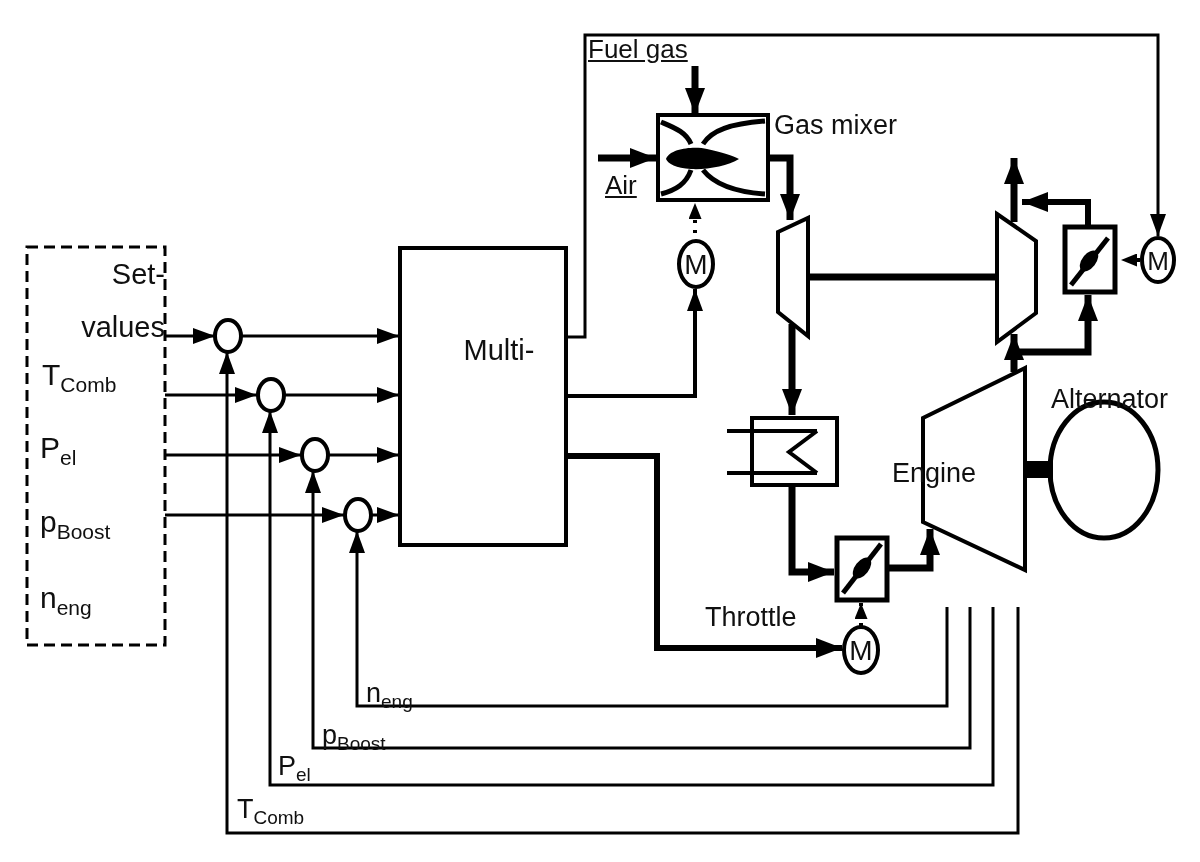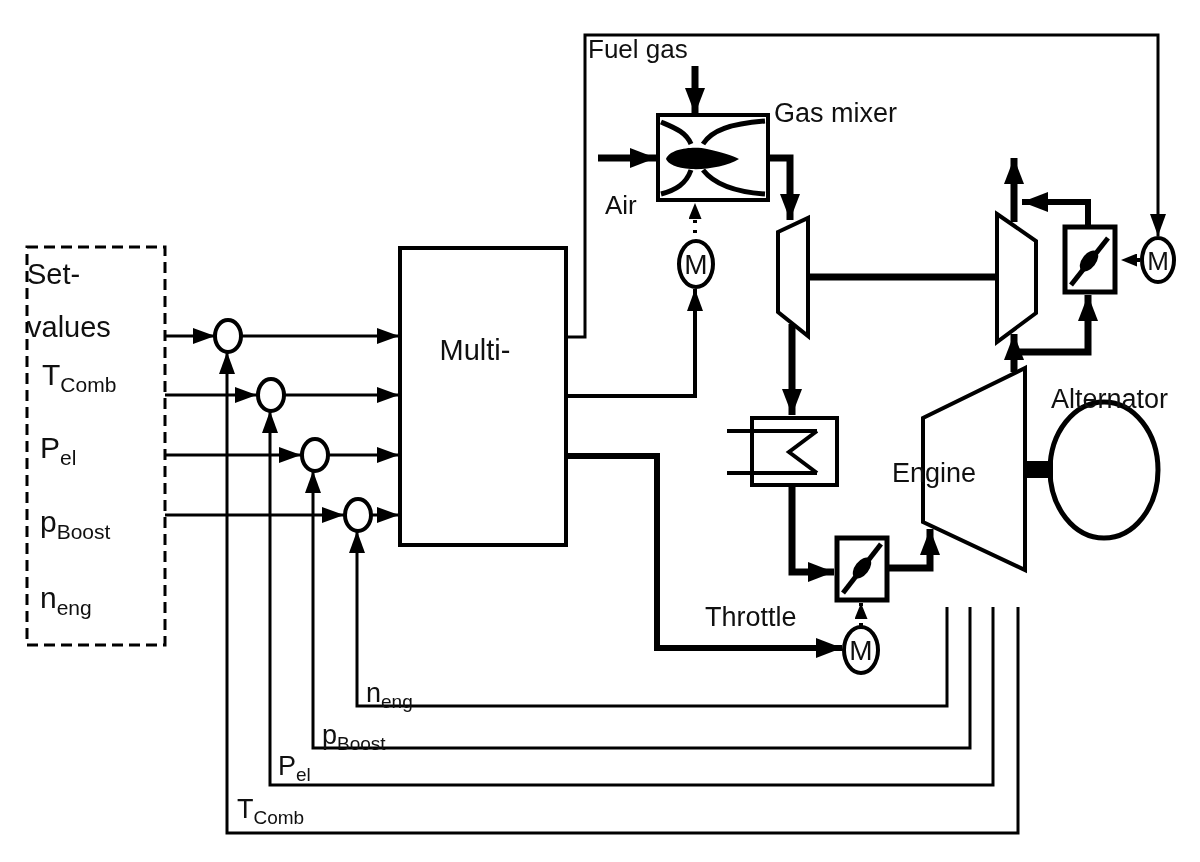--- a/index.html
+++ b/index.html
@@ -1,25 +1,25 @@
 <!DOCTYPE html>
 <html><head>
 <meta charset="utf-8">
 <style>
   html,body{margin:0;padding:0;background:#ffffff;}
   .canvas{position:relative;width:1200px;height:862px;background:#ffffff;overflow:hidden;
           font-family:"Liberation Sans","DejaVu Sans",sans-serif;}
   .canvas svg{position:absolute;left:0;top:0;}
   .lbl{position:absolute;color:#101010;white-space:nowrap;line-height:1.05;}
-  .f26{font-size:26px;} .f27{font-size:27px;} .f29{font-size:29px;} .f30{font-size:30px;}
+  .f26{font-size:26px;text-decoration:underline;} .f27{font-size:27px;} .f29{font-size:29px;} .f30{font-size:30px;}
   .sub{font-size:21px;vertical-align:-7px;}
   .fb{font-size:27px;}
   .fb .sub{font-size:19px;vertical-align:-6px;}
-  .setttl{left:27px;width:138px;text-align:left;}
-  .ctrltxt{left:392px;top:327px;width:166px;text-align:center;font-size:29px;line-height:47px;color:#101010;position:absolute;}
+  .setttl{left:27px;width:138px;text-align:right;}
+  .ctrltxt{left:416px;top:327px;width:166px;text-align:center;font-size:29px;line-height:47px;color:#101010;position:absolute;}
 </style>
 </head>
 <body>
 
 <div class="canvas">
 
 <svg width="1200" height="862" viewBox="0 0 1200 862">
   <defs>
     <marker id="ah" markerUnits="userSpaceOnUse" markerWidth="22" markerHeight="16" refX="22" refY="8" orient="auto">
           <path d="M0,0 L22,8 L0,16 Z" fill="#000"></path>
@@ -148,22 +148,22 @@
   <div class="lbl f30" style="left:42px;top:359px"><span>T</span><span class="sub">Comb</span></div>
   <div class="lbl f30" style="left:40px;top:432px"><span>P</span><span class="sub">el</span></div>
   <div class="lbl f30" style="left:40px;top:506px"><span>p</span><span class="sub">Boost</span></div>
   <div class="lbl f30" style="left:40px;top:582px"><span>n</span><span class="sub">eng</span></div>
 
   <div class="ctrltxt">
     <div>Multi-</div>
   </div>
 
   <div class="lbl f26" style="left:588px;top:36px">Fuel gas</div>
-  <div class="lbl f26" style="left:605px;top:192px">Air</div>
-  <div class="lbl f27" style="left:774px;top:99px">Gas mixer</div>
+  <div class="lbl f26" style="left:605px;top:172px">Air</div>
+  <div class="lbl f27" style="left:774px;top:111px">Gas mixer</div>
   <div class="lbl f27" style="left:705px;top:603px">Throttle</div>
   <div class="lbl f27" style="left:892px;top:459px">Engine</div>
   <div class="lbl f27" style="left:1051px;top:385px">Alternator</div>
 
   <div class="lbl fb" style="left:366px;top:679px"><span>n</span><span class="sub">eng</span></div>
   <div class="lbl fb" style="left:322px;top:721px"><span>p</span><span class="sub">Boost</span></div>
   <div class="lbl fb" style="left:278px;top:752px"><span>P</span><span class="sub">el</span></div>
   <div class="lbl fb" style="left:237px;top:795px"><span>T</span><span class="sub">Comb</span></div>
 
 </div>

